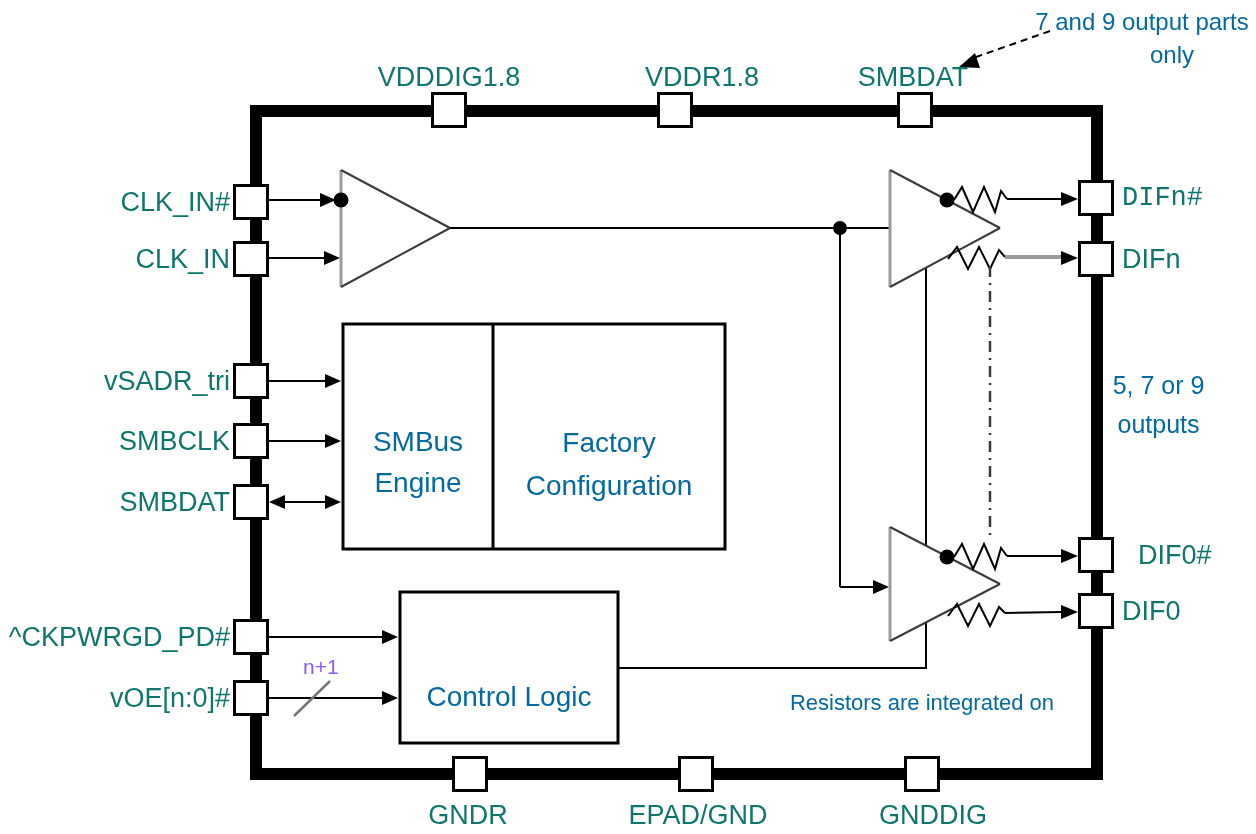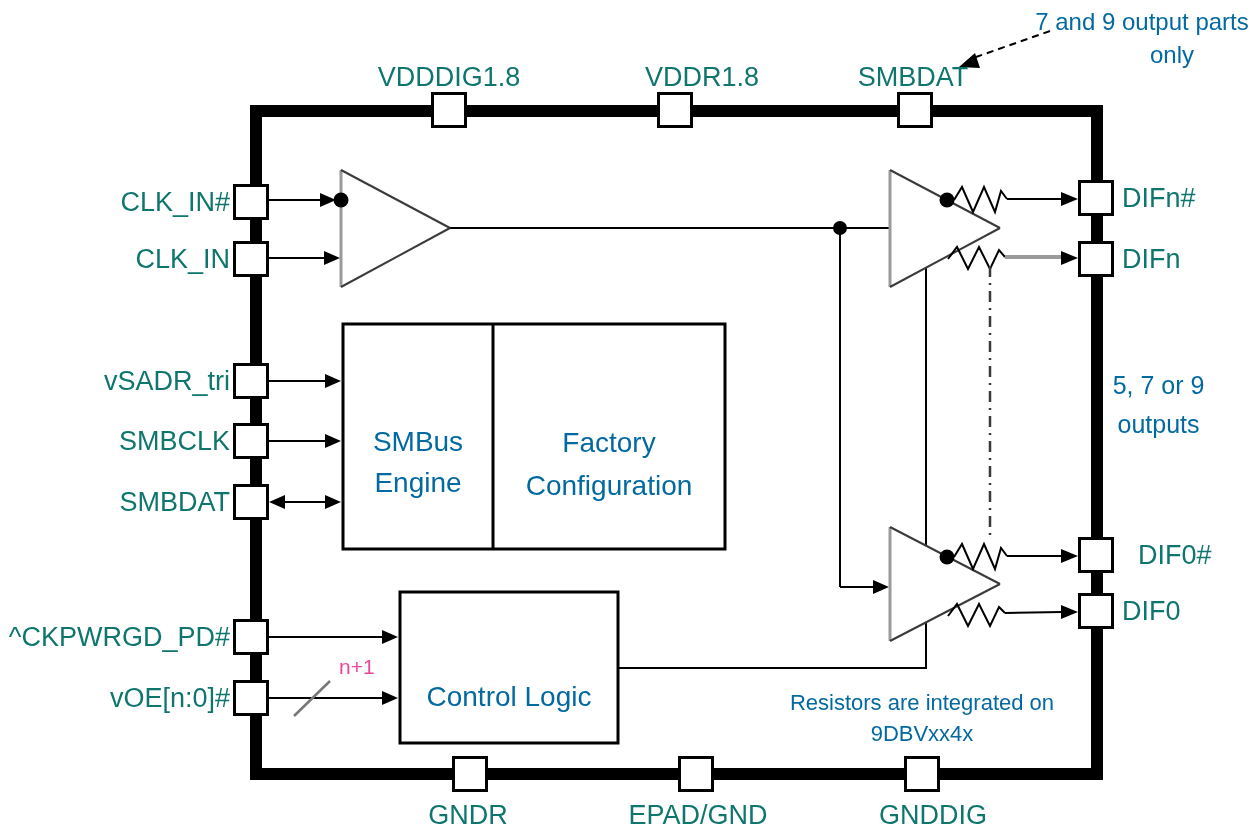--- a/index.html
+++ b/index.html
@@ -9,21 +9,21 @@
   }
   .stage svg{position:absolute;left:0;top:0;z-index:1;}
   .lbl{position:absolute;z-index:2;white-space:nowrap;line-height:30px;height:30px;font-size:27px;color:#0f766e;}
   .lbl.right-anchor{}
   .lbl.center-anchor{transform:translateX(-50%);text-align:center;}
   .txtblock{position:absolute;z-index:2;text-align:center;color:#0369a1;}
   .blk{font-size:28px;line-height:41px;margin-top:29px;}
   .note-outputs{font-size:25px;line-height:39px;}
   .note-res{font-size:22px;line-height:31px;}
   .note-ann{font-size:24px;line-height:33px;}
-  .buswidth{position:absolute;z-index:2;font-size:21px;line-height:22px;color:#ec4899;margin-left:36px;}
+  .buswidth{position:absolute;z-index:2;font-size:21px;line-height:22px;color:#8b5cf6;}
 </style>
 </head>
 <body>
 
 <div class="stage">
 
   <svg width="1256" height="834" viewBox="0 0 1256 834">
 
     <g>
       <line x1="618" y1="668" x2="926" y2="668" stroke="#000" stroke-width="2"></line>
@@ -140,21 +140,21 @@
   <div class="lbl center-anchor" style="left:913px;top:62px;">SMBDAT</div>
 
   <div class="lbl right-anchor" style="right:1026px;top:187px;">CLK_IN#</div>
   <div class="lbl right-anchor" style="right:1026px;top:244px;">CLK_IN</div>
   <div class="lbl right-anchor" style="right:1026px;top:366px;">vSADR_tri</div>
   <div class="lbl right-anchor" style="right:1026px;top:426px;">SMBCLK</div>
   <div class="lbl right-anchor" style="right:1026px;top:487px;">SMBDAT</div>
   <div class="lbl right-anchor" style="right:1026px;top:622px;">^CKPWRGD_PD#</div>
   <div class="lbl right-anchor" style="right:1026px;top:683px;">vOE[n:0]#</div>
 
-  <div class="lbl" style="left:1122px;top:183px;">DIFn#</div>
+  <div class="lbl" style="left:1122px;top:183px;font-family:Liberation Mono, monospace;">DIFn#</div>
   <div class="lbl" style="left:1122px;top:244px;">DIFn</div>
   <div class="lbl" style="left:1122px;top:540px;margin-left:16px;">DIF0#</div>
   <div class="lbl" style="left:1122px;top:596px;">DIF0</div>
 
   <div class="lbl center-anchor" style="left:468px;top:800px;">GNDR</div>
   <div class="lbl center-anchor" style="left:698px;top:800px;">EPAD/GND</div>
   <div class="lbl center-anchor" style="left:933px;top:800px;">GNDDIG</div>
 
   <div class="txtblock blk" style="left:343px;top:392px;width:150px;">
     <div>SMBus</div>
@@ -167,20 +167,19 @@
   <div class="txtblock blk" style="left:400px;top:652px;width:218px;line-height:32px;">Control Logic</div>
 
   <div class="buswidth" style="left:303px;top:656px;">n+1</div>
 
   <div class="txtblock note-outputs" style="left:1092px;top:366px;width:133px;">
     <div>5, 7 or 9</div>
     <div>outputs</div>
   </div>
   <div class="txtblock note-res" style="left:770px;top:687px;width:304px;">
     <div>Resistors are integrated on</div>
-    <div>9DBVxx4x</div>
   </div>
   <div class="txtblock note-ann" style="left:1030px;top:5px;width:224px;">
     <div>7 and 9 output parts</div>
     <div style="transform:translateX(30px);">only</div>
   </div>
 
 </div>
 
 </body></html>

